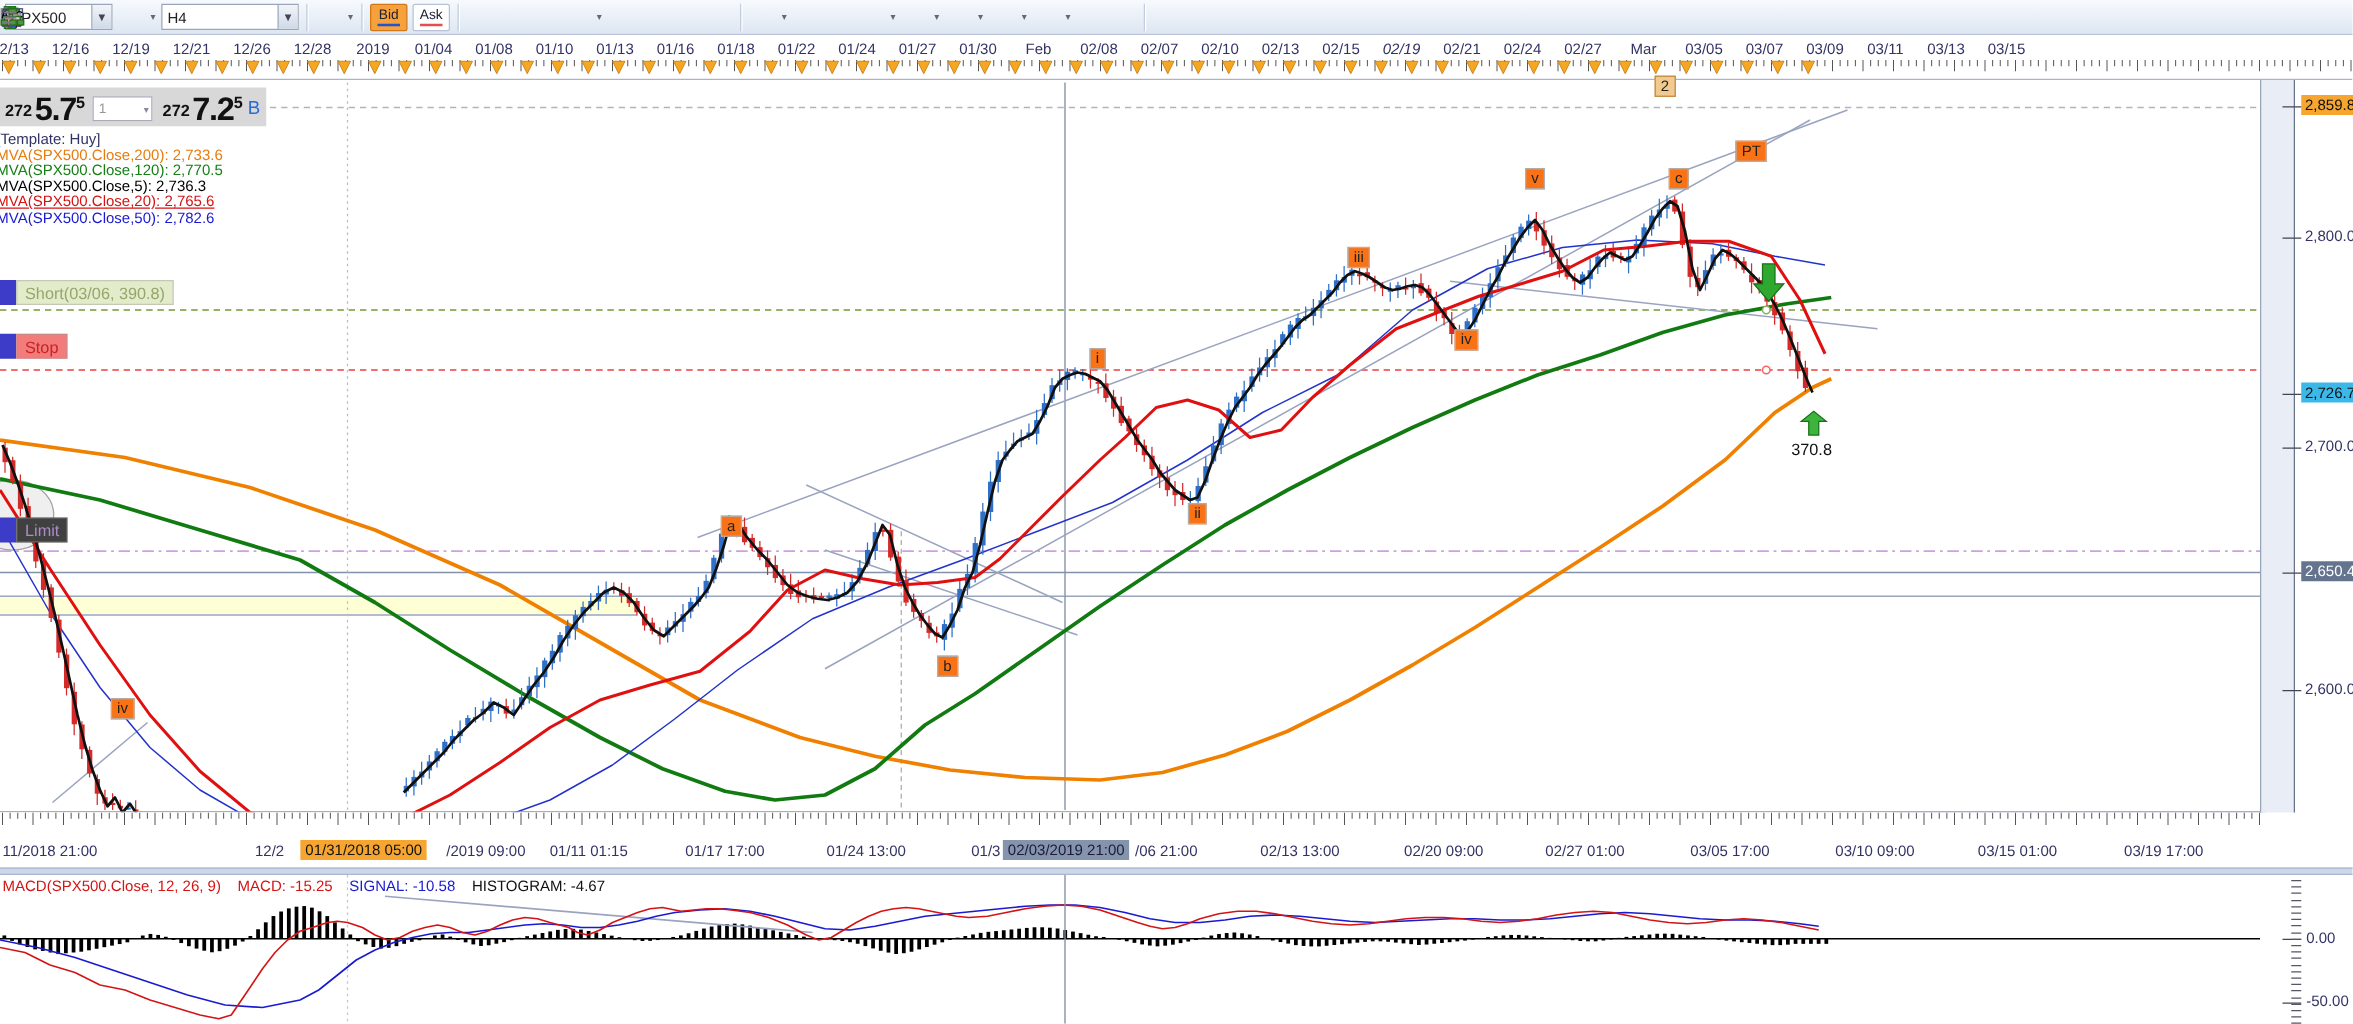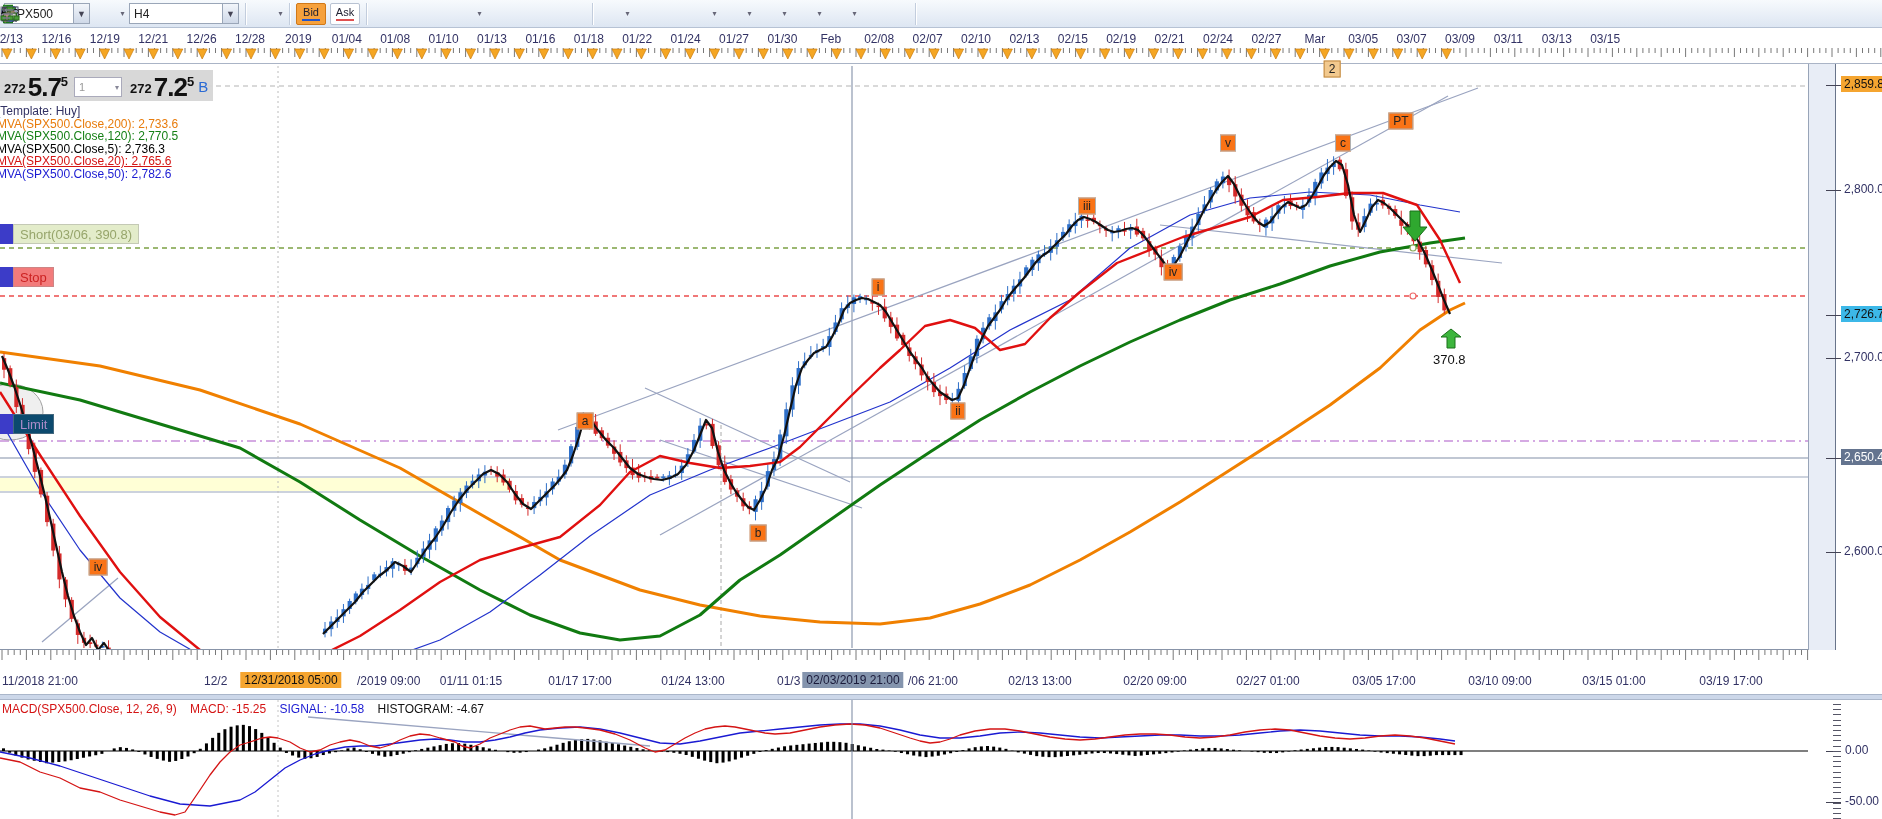--- a/index.html
+++ b/index.html
@@ -256,21 +256,21 @@
     <div class="ax-label" style="left: 637.2px; top: 4px; transform: translateX(-50%);">01/22</div>
     <div class="ax-label" style="left: 685.6px; top: 4px; transform: translateX(-50%);">01/24</div>
     <div class="ax-label" style="left: 734px; top: 4px; transform: translateX(-50%);">01/27</div>
     <div class="ax-label" style="left: 782.4px; top: 4px; transform: translateX(-50%);">01/30</div>
     <div class="ax-label" style="left: 830.8px; top: 4px; transform: translateX(-50%);">Feb</div>
     <div class="ax-label" style="left: 879.2px; top: 4px; transform: translateX(-50%);">02/08</div>
     <div class="ax-label" style="left: 927.6px; top: 4px; transform: translateX(-50%);">02/07</div>
     <div class="ax-label" style="left: 976px; top: 4px; transform: translateX(-50%);">02/10</div>
     <div class="ax-label" style="left: 1024.4px; top: 4px; transform: translateX(-50%);">02/13</div>
     <div class="ax-label" style="left: 1072.8px; top: 4px; transform: translateX(-50%);">02/15</div>
-    <div class="ax-label" style="left: 1121.2px; top: 4px; transform: translateX(-50%);">02/19</div>
+    <div class="ax-label" style="left: 1121.2px; top: 4px; transform: translateX(-50%); font-style: italic;">02/19</div>
     <div class="ax-label" style="left: 1169.6px; top: 4px; transform: translateX(-50%);">02/21</div>
     <div class="ax-label" style="left: 1218px; top: 4px; transform: translateX(-50%);">02/24</div>
     <div class="ax-label" style="left: 1266.4px; top: 4px; transform: translateX(-50%);">02/27</div>
     <div class="ax-label" style="left: 1314.8px; top: 4px; transform: translateX(-50%);">Mar</div>
     <div class="ax-label" style="left: 1363.2px; top: 4px; transform: translateX(-50%);">03/05</div>
     <div class="ax-label" style="left: 1411.6px; top: 4px; transform: translateX(-50%);">03/07</div>
     <div class="ax-label" style="left: 1460px; top: 4px; transform: translateX(-50%);">03/09</div>
     <div class="ax-label" style="left: 1508.4px; top: 4px; transform: translateX(-50%);">03/11</div>
     <div class="ax-label" style="left: 1556.8px; top: 4px; transform: translateX(-50%);">03/13</div>
     <div class="ax-label" style="left: 1605.2px; top: 4px; transform: translateX(-50%);">03/15</div>
@@ -1119,21 +1119,21 @@
 <div class="order-tag" style="left:0; top:224px">
   <span class="order-sq"></span>
   <span class="order-txt" id="short-txt" style="background: rgb(227, 236, 202); color: rgb(151, 165, 107);">Short(03/06, 390.8)</span>
 </div>
 <div class="order-tag" style="left:0; top:267px">
   <span class="order-sq"></span>
   <span class="order-txt" id="stop-txt" style="background: rgb(242, 123, 123); color: rgb(204, 34, 34);">Stop</span>
 </div>
 <div class="order-tag" style="left:0; top:414px">
   <span class="order-sq"></span>
-  <span class="order-txt" id="limit-txt" style="background: #0c4a6e; color: rgb(171, 140, 201);">Limit</span>
+  <span class="order-txt" id="limit-txt" style="background: #404040; color: rgb(171, 140, 201);">Limit</span>
 </div>
 
 <div id="profit-lbl" style="left: 1433px; top: 352px;">370.8</div>
 
 <div id="bottom-axis" class="abs">
   <svg id="baxis-svg" width="1882" height="14" style="top:0">
       <line x1="2" y1="0" x2="2" y2="10" stroke="#555" stroke-width="0.8"></line>
       <line x1="8.1" y1="0" x2="8.1" y2="5" stroke="#555" stroke-width="0.8"></line>
       <line x1="14.2" y1="0" x2="14.2" y2="5" stroke="#555" stroke-width="0.8"></line>
       <line x1="20.299999999999997" y1="0" x2="20.299999999999997" y2="5" stroke="#555" stroke-width="0.8"></line>
@@ -1439,21 +1439,21 @@
     <div class="b-label" style="left: 693px; transform: translateX(-50%);">01/24 13:00</div>
     <div class="b-label" style="left: 777px;">01/3</div>
     <div class="b-label" style="left: 908px;">/06 21:00</div>
     <div class="b-label" style="left: 1040px; transform: translateX(-50%);">02/13 13:00</div>
     <div class="b-label" style="left: 1155px; transform: translateX(-50%);">02/20 09:00</div>
     <div class="b-label" style="left: 1268px; transform: translateX(-50%);">02/27 01:00</div>
     <div class="b-label" style="left: 1384px; transform: translateX(-50%);">03/05 17:00</div>
     <div class="b-label" style="left: 1500px; transform: translateX(-50%);">03/10 09:00</div>
     <div class="b-label" style="left: 1614px; transform: translateX(-50%);">03/15 01:00</div>
     <div class="b-label" style="left: 1731px; transform: translateX(-50%);">03/19 17:00</div>
-    <div class="b-label b-box" style="left: 291px; transform: translateX(-50%); background: rgb(245, 165, 48); color: rgb(17, 17, 17);">12/31/2018 05:00</div>
+    <div class="b-label b-box" style="left: 291px; transform: translateX(-50%); background: rgb(245, 165, 48); color: rgb(17, 17, 17);">01/31/2018 05:00</div>
     <div class="b-label b-box" style="left: 853px; transform: translateX(-50%); background: rgb(132, 148, 173); color: rgb(26, 26, 58);">02/03/2019 21:00</div>
   </div>
 <div id="pane-sep" class="abs"></div>
 
 <svg id="macd-svg" class="abs" width="1812" height="119" style="top:700px" viewBox="0 700 1812 119">
     <rect x="0" y="700" width="1812" height="119" fill="#fff"></rect>
     <line x1="278" y1="700" x2="278" y2="819" stroke="#c4c4c4" stroke-dasharray="2,3"></line>
     <line x1="0" y1="751" x2="1808" y2="751" stroke="#000" stroke-width="1.2"></line>
     <rect x="2" y="748.348" width="3" height="2.6519999999999997" fill="#000"></rect>
     <rect x="8.15" y="751" width="3" height="1.7391" fill="#000"></rect>

